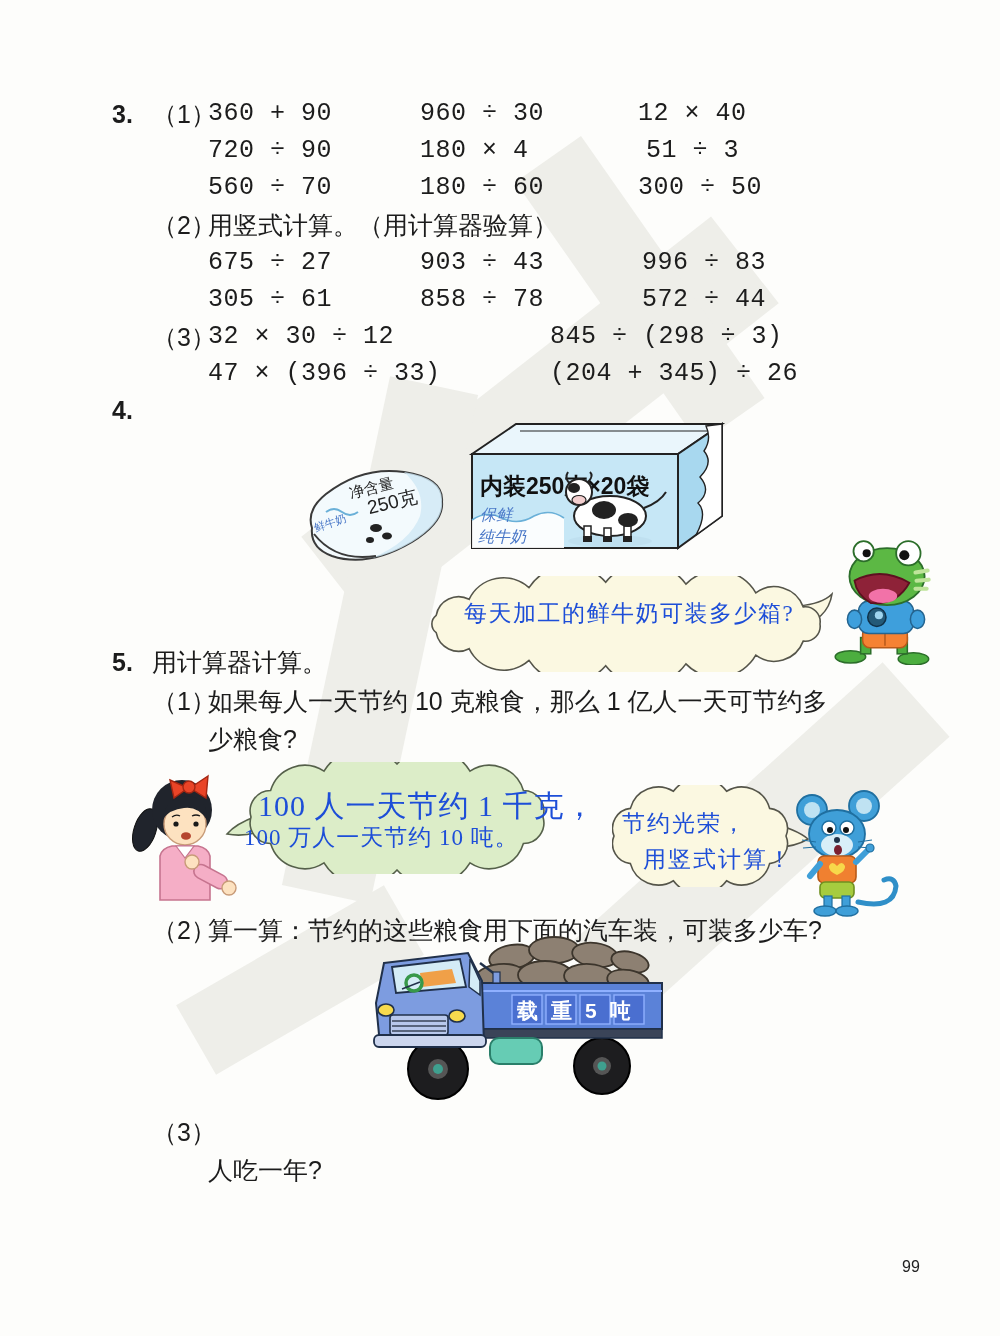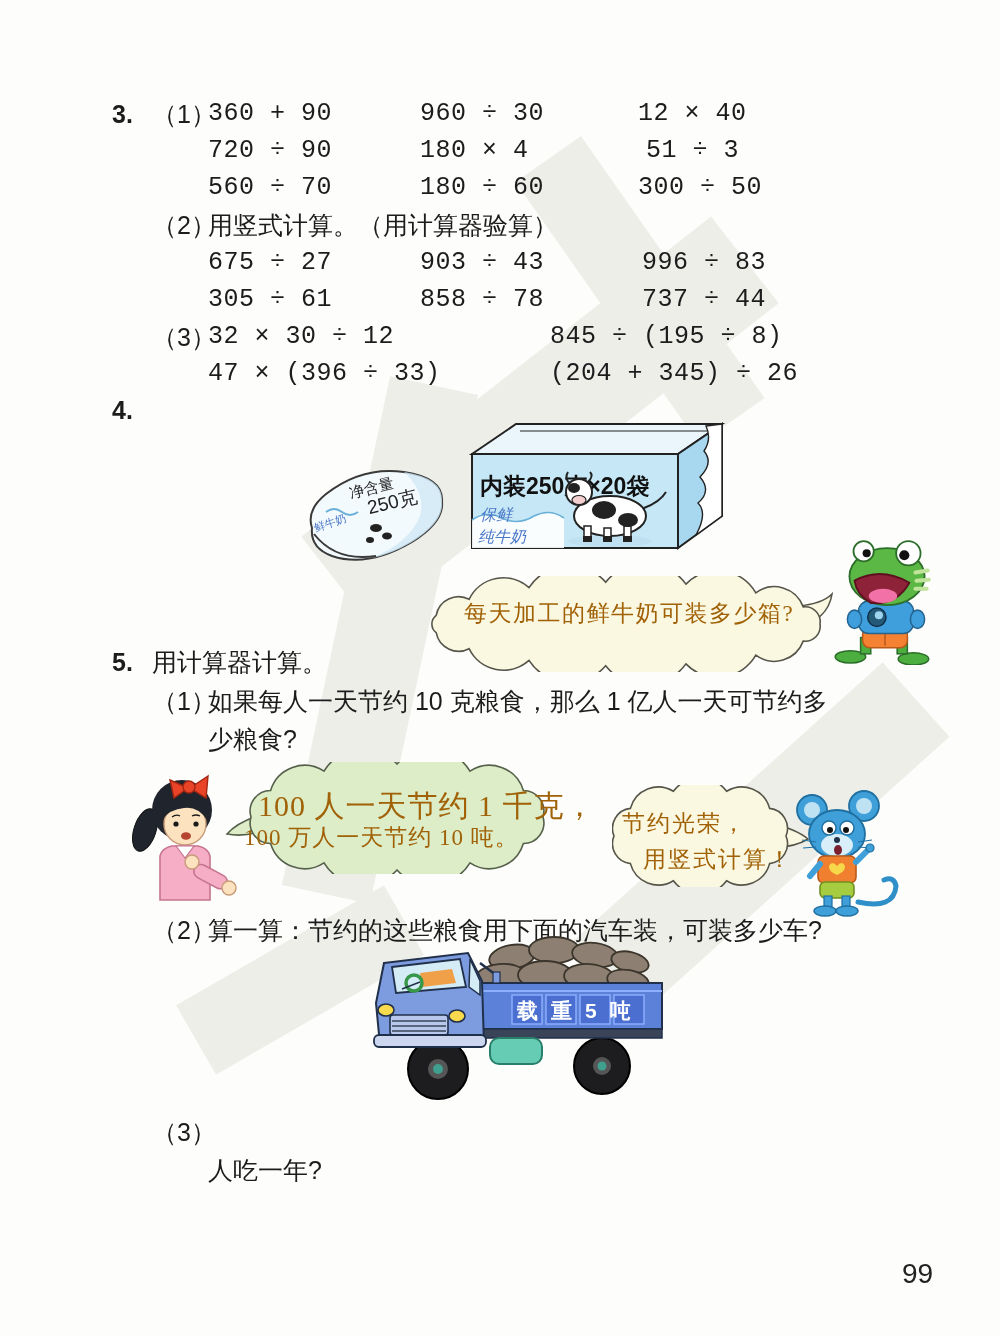--- a/index.html
+++ b/index.html
@@ -6,25 +6,25 @@
   .page{
     position:relative;width:1000px;height:1336px;margin:0 auto;
     background:#fdfdfb;overflow:hidden;
     font-family:"Liberation Sans","DejaVu Sans",sans-serif;color:#1c1c1c;
   }
   .t{position:absolute;font-size:25px;line-height:1.15;white-space:pre;z-index:2;}
   .pnum{font-weight:bold;}
   .expr{letter-spacing:.5px;font-family:Liberation Mono, monospace;}
   .bubble-text{
     position:absolute;z-index:3;font-family:"Liberation Serif","DejaVu Serif",serif;
-    color:#a16207;white-space:pre;
+    color:#1d4ed8;white-space:pre;
   }
   .illus{position:absolute;z-index:2;}
   .watermark-svg{position:absolute;left:0;top:0;z-index:0;}
-  .pageno{position:absolute;font-size:28px;color:#222;z-index:2;}
+  .pageno{position:absolute;font-size:16px;color:#222;z-index:2;}
 </style>
 </head>
 <body>
 
 <div class="page">
 
   <svg class="watermark-svg" width="1000" height="1336">
     <g fill="#eeeee9">
       <rect x="-260" y="-55" width="520" height="110" transform="translate(540,420) rotate(-38)"></rect>
       <rect x="-45" y="-260" width="90" height="520" transform="translate(380,640) rotate(12)"></rect>
@@ -48,25 +48,25 @@
   <div class="t expr" style="left:638px;top:174px">300 ÷ 50</div>
 
   <div class="t" style="left:152px;top:211px">（2）</div>
   <div class="t" style="left:208px;top:211px">用竖式计算。（用计算器验算）</div>
 
   <div class="t expr" style="left:208px;top:249px">675 ÷ 27</div>
   <div class="t expr" style="left:420px;top:249px">903 ÷ 43</div>
   <div class="t expr" style="left:642px;top:249px">996 ÷ 83</div>
   <div class="t expr" style="left:208px;top:286px">305 ÷ 61</div>
   <div class="t expr" style="left:420px;top:286px">858 ÷ 78</div>
-  <div class="t expr" style="left:642px;top:286px">737 ÷ 44</div>
+  <div class="t expr" style="left:642px;top:286px">572 ÷ 44</div>
 
   <div class="t" style="left:152px;top:323px">（3）</div>
   <div class="t expr" style="left:208px;top:323px">32 × 30 ÷ 12</div>
-  <div class="t expr" style="left:550px;top:323px">845 ÷ (195 ÷ 8)</div>
+  <div class="t expr" style="left:550px;top:323px">845 ÷ (298 ÷ 3)</div>
   <div class="t expr" style="left:208px;top:360px">47 × (396 ÷ 33)</div>
   <div class="t expr" style="left:550px;top:360px">(204 + 345) ÷ 26</div>
 
   <div class="t pnum" style="left:112px;top:396px">4.</div>
 
   <svg class="illus" style="left:292px;top:450px" width="168" height="132" viewBox="0 0 168 132">
     <path d="M20,78 Q14,60 34,44 Q70,16 112,22 Q152,28 150,52 Q152,72 120,92 Q76,118 40,106 Q18,98 20,78 Z" fill="#f3fafd" stroke="#3a3a3a" stroke-width="2"></path>
     <path d="M112,22 Q152,28 150,52 Q152,72 120,92 Q100,104 80,108 Q118,92 128,66 Q134,42 112,22 Z" fill="#cfe9f5" opacity="0.8"></path>
     <path d="M22,84 Q44,112 84,106" fill="none" stroke="#3a3a3a" stroke-width="2"></path>
     <path d="M34,62 q8,-6 16,0 q8,6 16,0" fill="none" stroke="#6ab0d8" stroke-width="2"></path>

